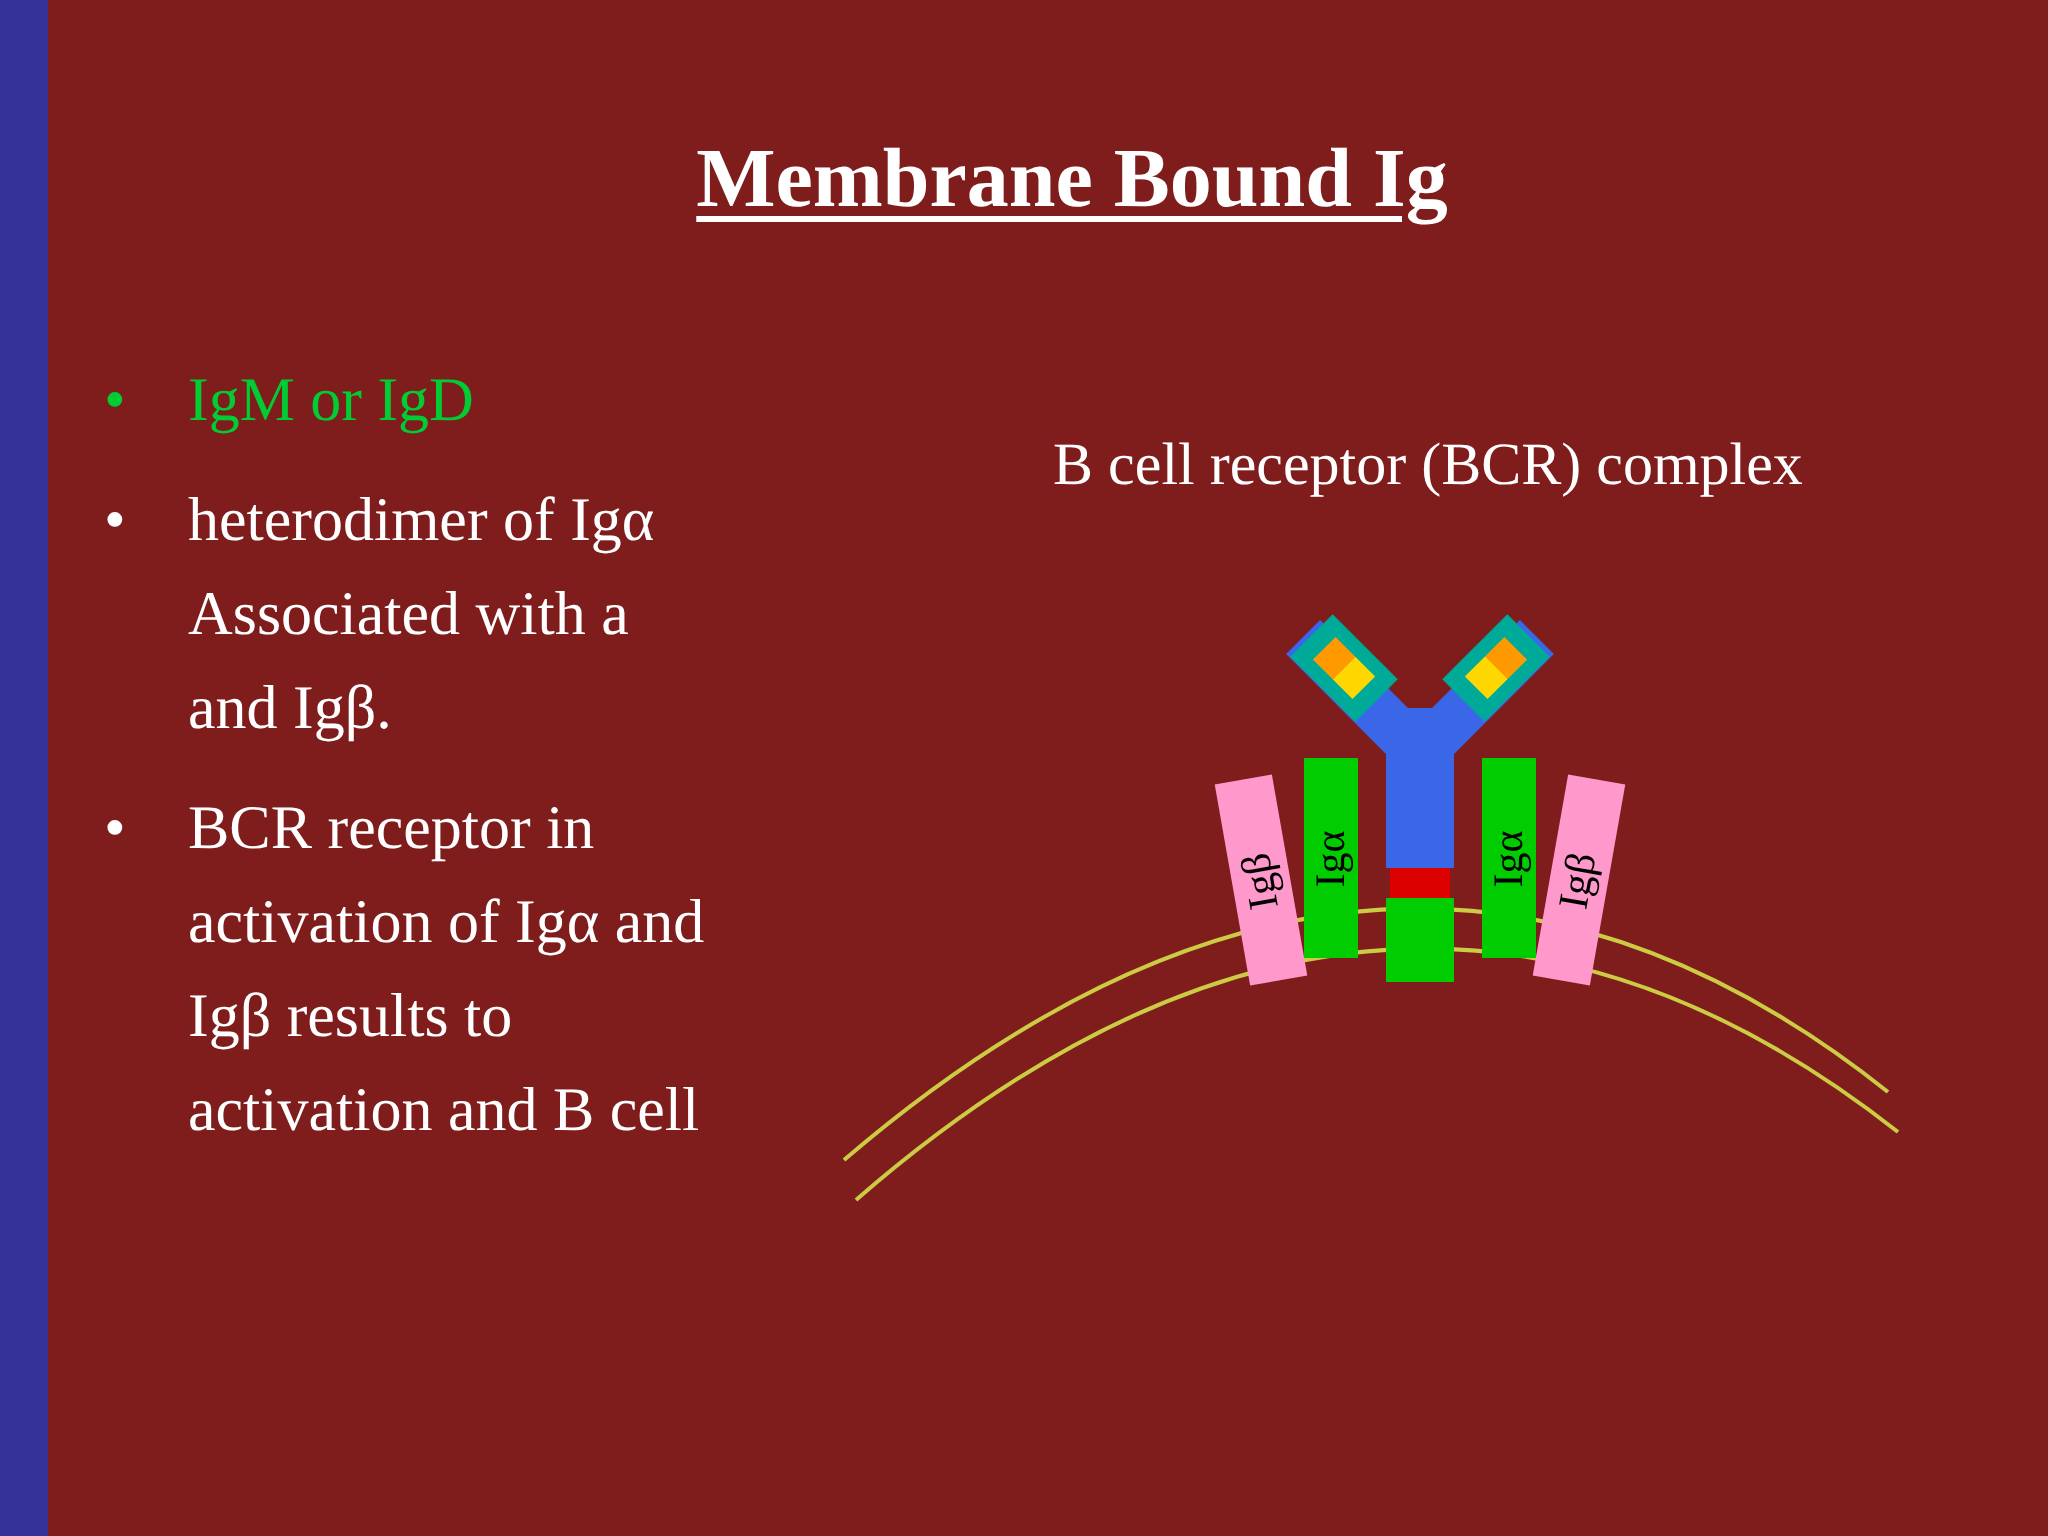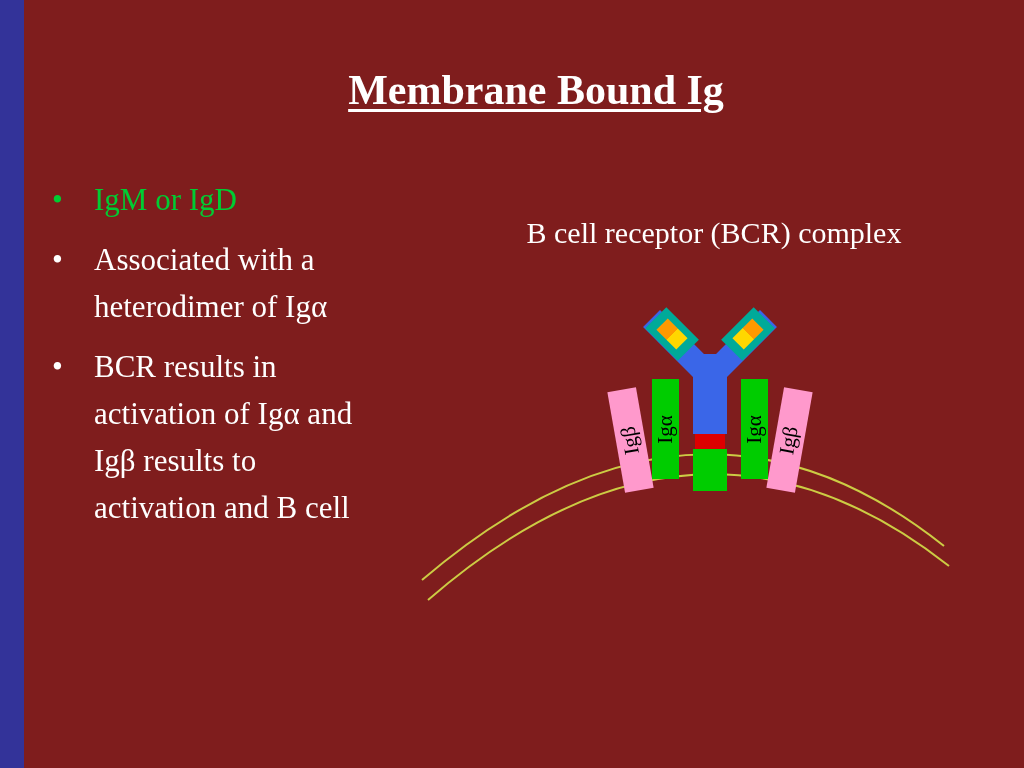--- a/index.html
+++ b/index.html
@@ -76,28 +76,29 @@
   <div class="bullets">
     <div class="bullet green">
       <span class="marker">•</span>
       <div class="lines">
         <div>IgM or IgD</div>
       </div>
     </div>
     <div class="bullet">
       <span class="marker">•</span>
       <div class="lines">
+        <div>heterodimer of Igα</div>
         <div>Associated with a</div>
-        <div>heterodimer of Igα</div>
+        <div>and Igβ.</div>
       </div>
     </div>
     <div class="bullet">
       <span class="marker">•</span>
       <div class="lines">
-        <div>BCR results in</div>
+        <div>BCR receptor in</div>
         <div>activation of Igα and</div>
         <div>Igβ results to</div>
         <div>activation and B cell</div>
       </div>
     </div>
   </div>
 
   <div class="caption">B cell receptor (BCR) complex</div>
 
   <svg class="membrane-svg" width="1024" height="768" viewBox="0 0 1024 768">

